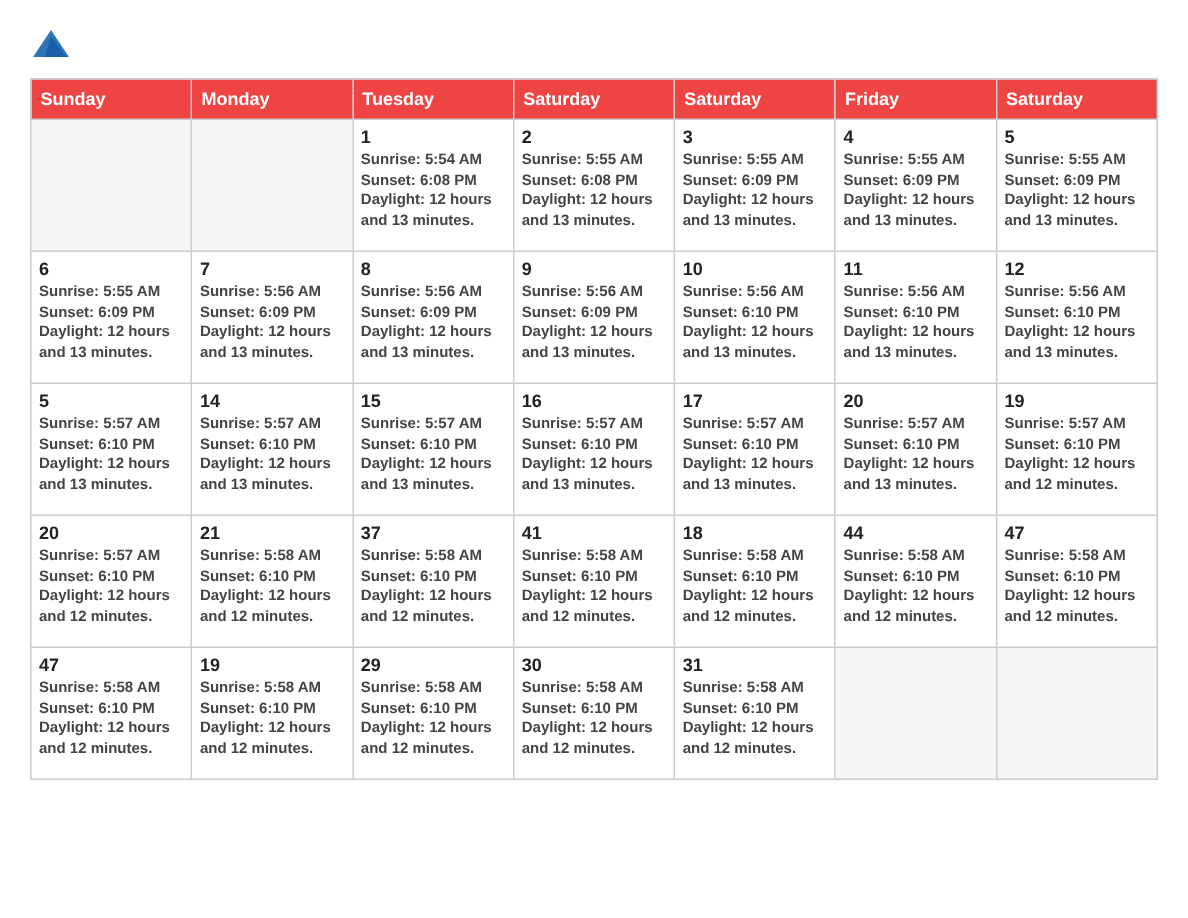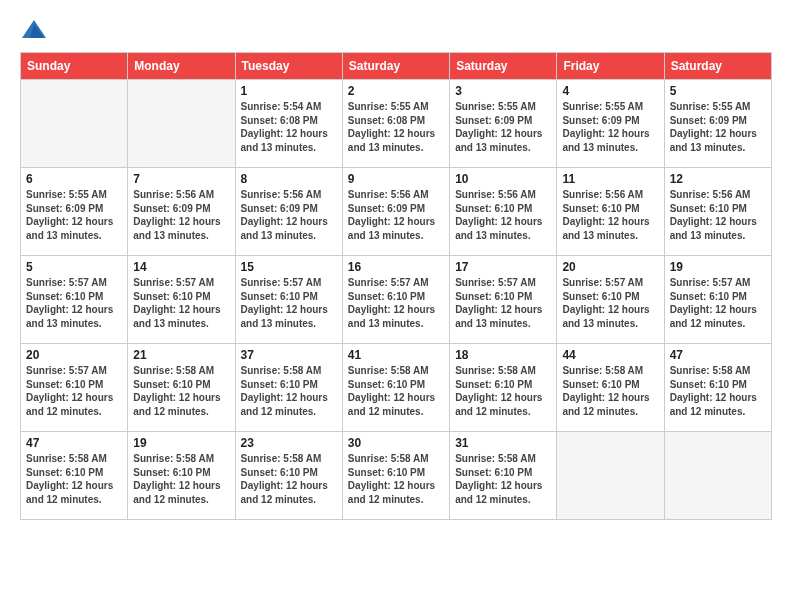--- a/index.html
+++ b/index.html
@@ -296,21 +296,21 @@
 Sunset: 6:10 PM
 Daylight: 12 hours and 12 minutes.</div>
         </td>
         <td>
           <span class="day-num">19</span>
           <div class="day-info">Sunrise: 5:58 AM
 Sunset: 6:10 PM
 Daylight: 12 hours and 12 minutes.</div>
         </td>
         <td>
-          <span class="day-num">23</span>
+          <span class="day-num">29</span>
           <div class="day-info">Sunrise: 5:58 AM
 Sunset: 6:10 PM
 Daylight: 12 hours and 12 minutes.</div>
         </td>
         <td>
           <span class="day-num">30</span>
           <div class="day-info">Sunrise: 5:58 AM
 Sunset: 6:10 PM
 Daylight: 12 hours and 12 minutes.</div>
         </td>

